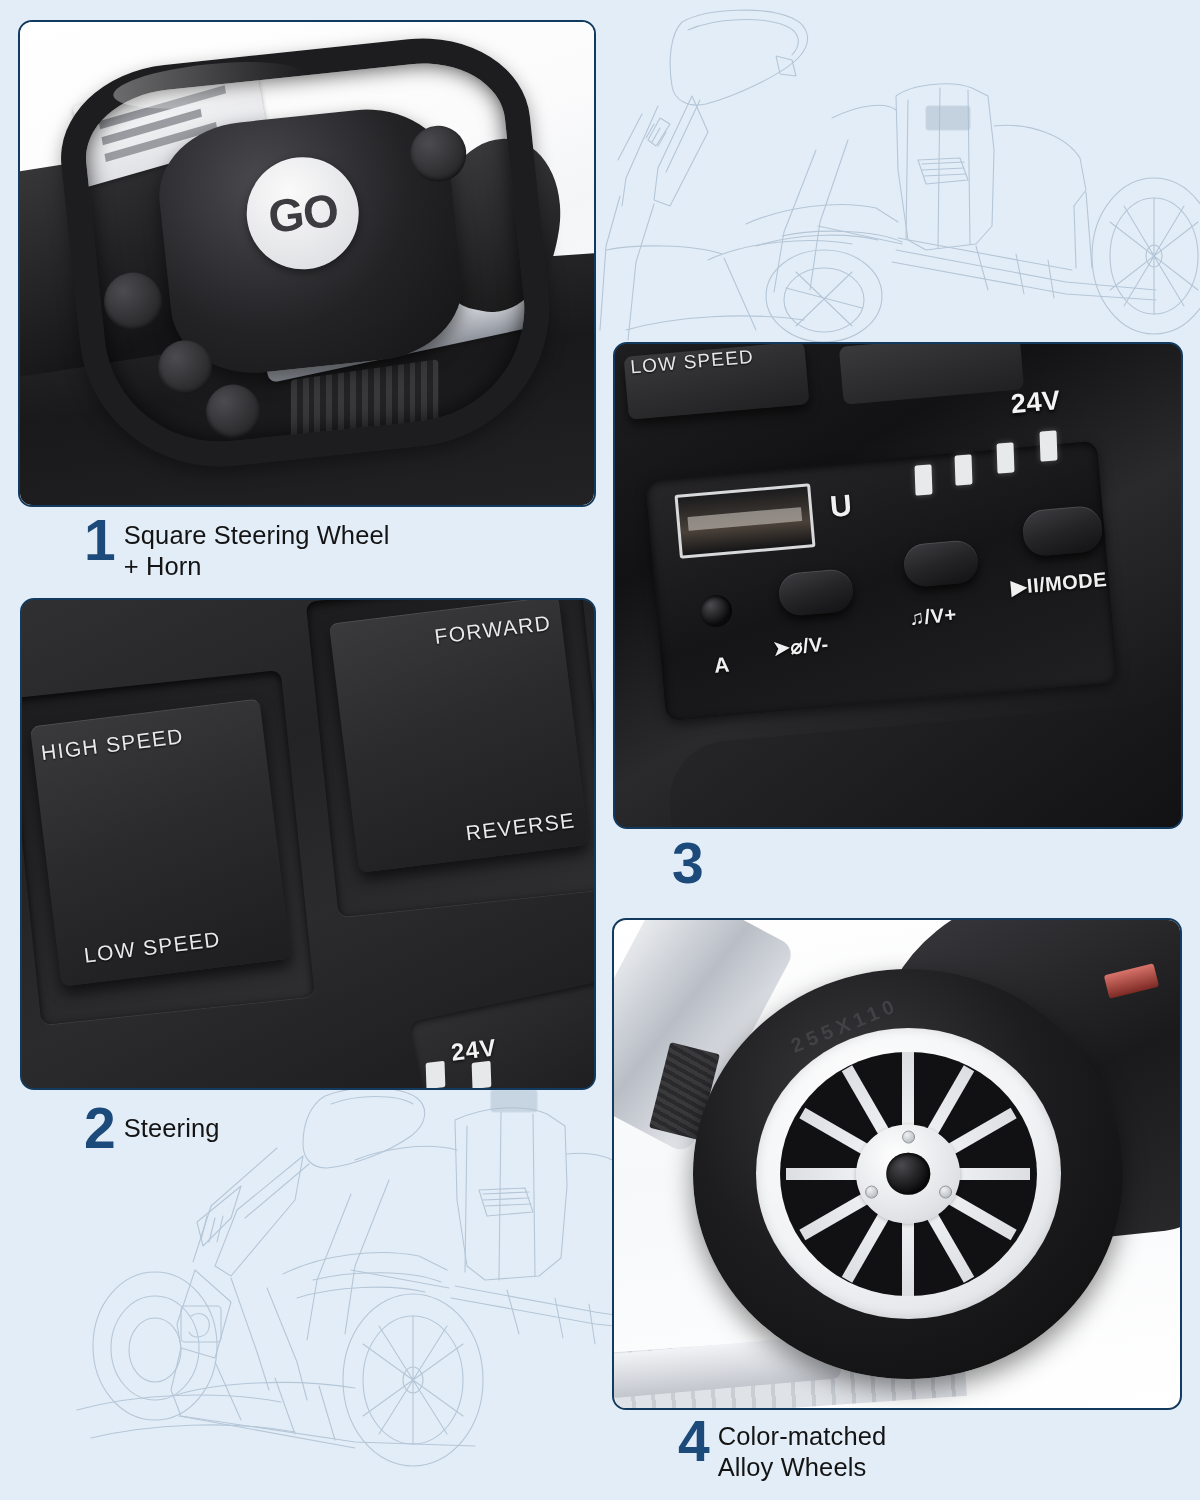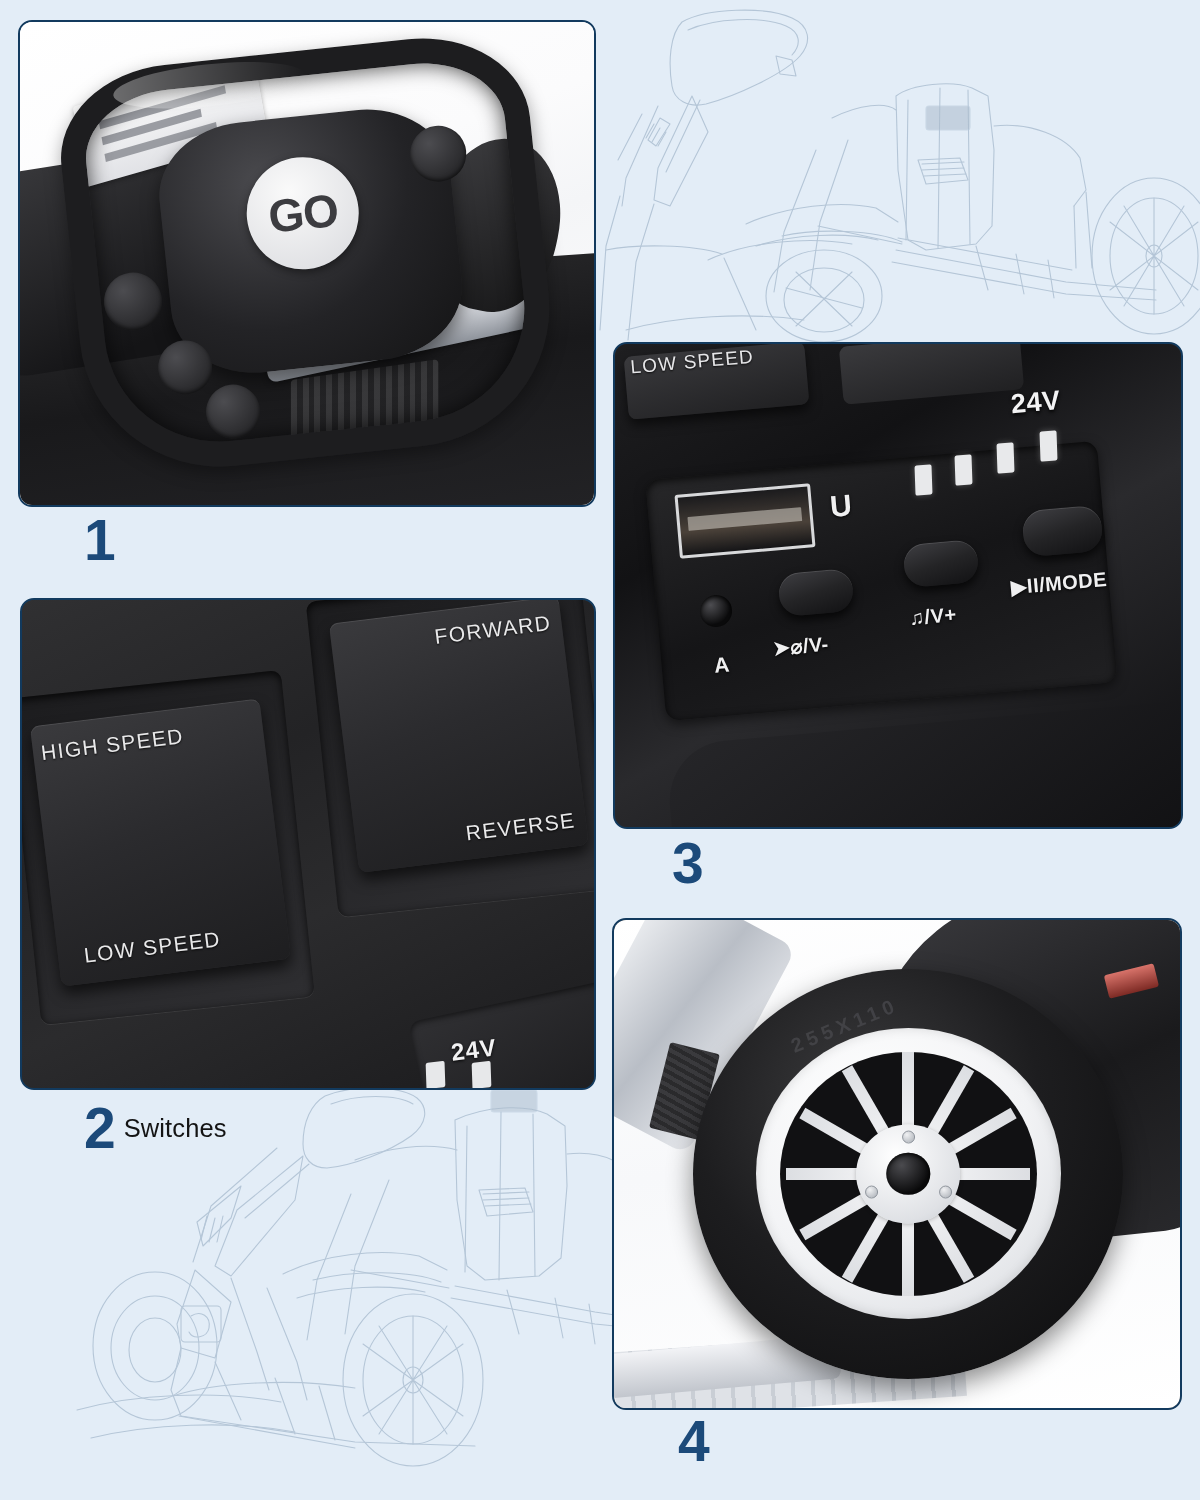--- a/index.html
+++ b/index.html
@@ -494,20 +494,22 @@
         <div class="p1-btn p1-b1"></div>
         <div class="p1-btn p1-b2"></div>
         <div class="p1-btn p1-b3"></div>
         <div class="p1-btn p1-b4"></div>
       </div>
     </div>
   </div>
 
   <div class="caption" id="caption-1">
     <div class="cap-num">1</div>
+    <div class="cap-txt">Square Steering Wheel
++ Horn</div>
   </div>
 
   <div class="panel" id="panel-2">
     <div class="ph">
       <div class="p2-bg"></div>
       <div class="p2-tray">
         <div class="sw-well" id="sw-well-a"></div>
         <div class="sw-rocker" id="sw-rocker-a">
           <span>HIGH SPEED</span>
           <span>LOW SPEED</span>
@@ -520,21 +522,21 @@
         <div class="p2-corner"></div>
       </div>
       <div class="p2-24v">24V</div>
       <div class="p2-led l1"></div>
       <div class="p2-led l2"></div>
     </div>
   </div>
 
   <div class="caption" id="caption-2">
     <div class="cap-num">2</div>
-    <div class="cap-txt">Switches</div>
+    <div class="cap-txt">Steering</div>
   </div>
 
   <div class="panel" id="panel-3">
     <div class="ph">
       <div class="p3-bg"></div>
 
       <div class="p3-topsw">
         <span>LOW SPEED</span>
       </div>
       <div class="p3-topsw2"></div>
@@ -604,15 +606,17 @@
             <div class="p4-bolt" style="left:8%;top:62%"></div>
             <div class="p4-nut"></div>
           </div>
         </div>
       </div>
     </div>
   </div>
 
   <div class="caption" id="caption-4">
     <div class="cap-num">4</div>
+    <div class="cap-txt">Color-matched
+Alloy Wheels</div>
   </div>
 
 </div>
 
 </body></html>

